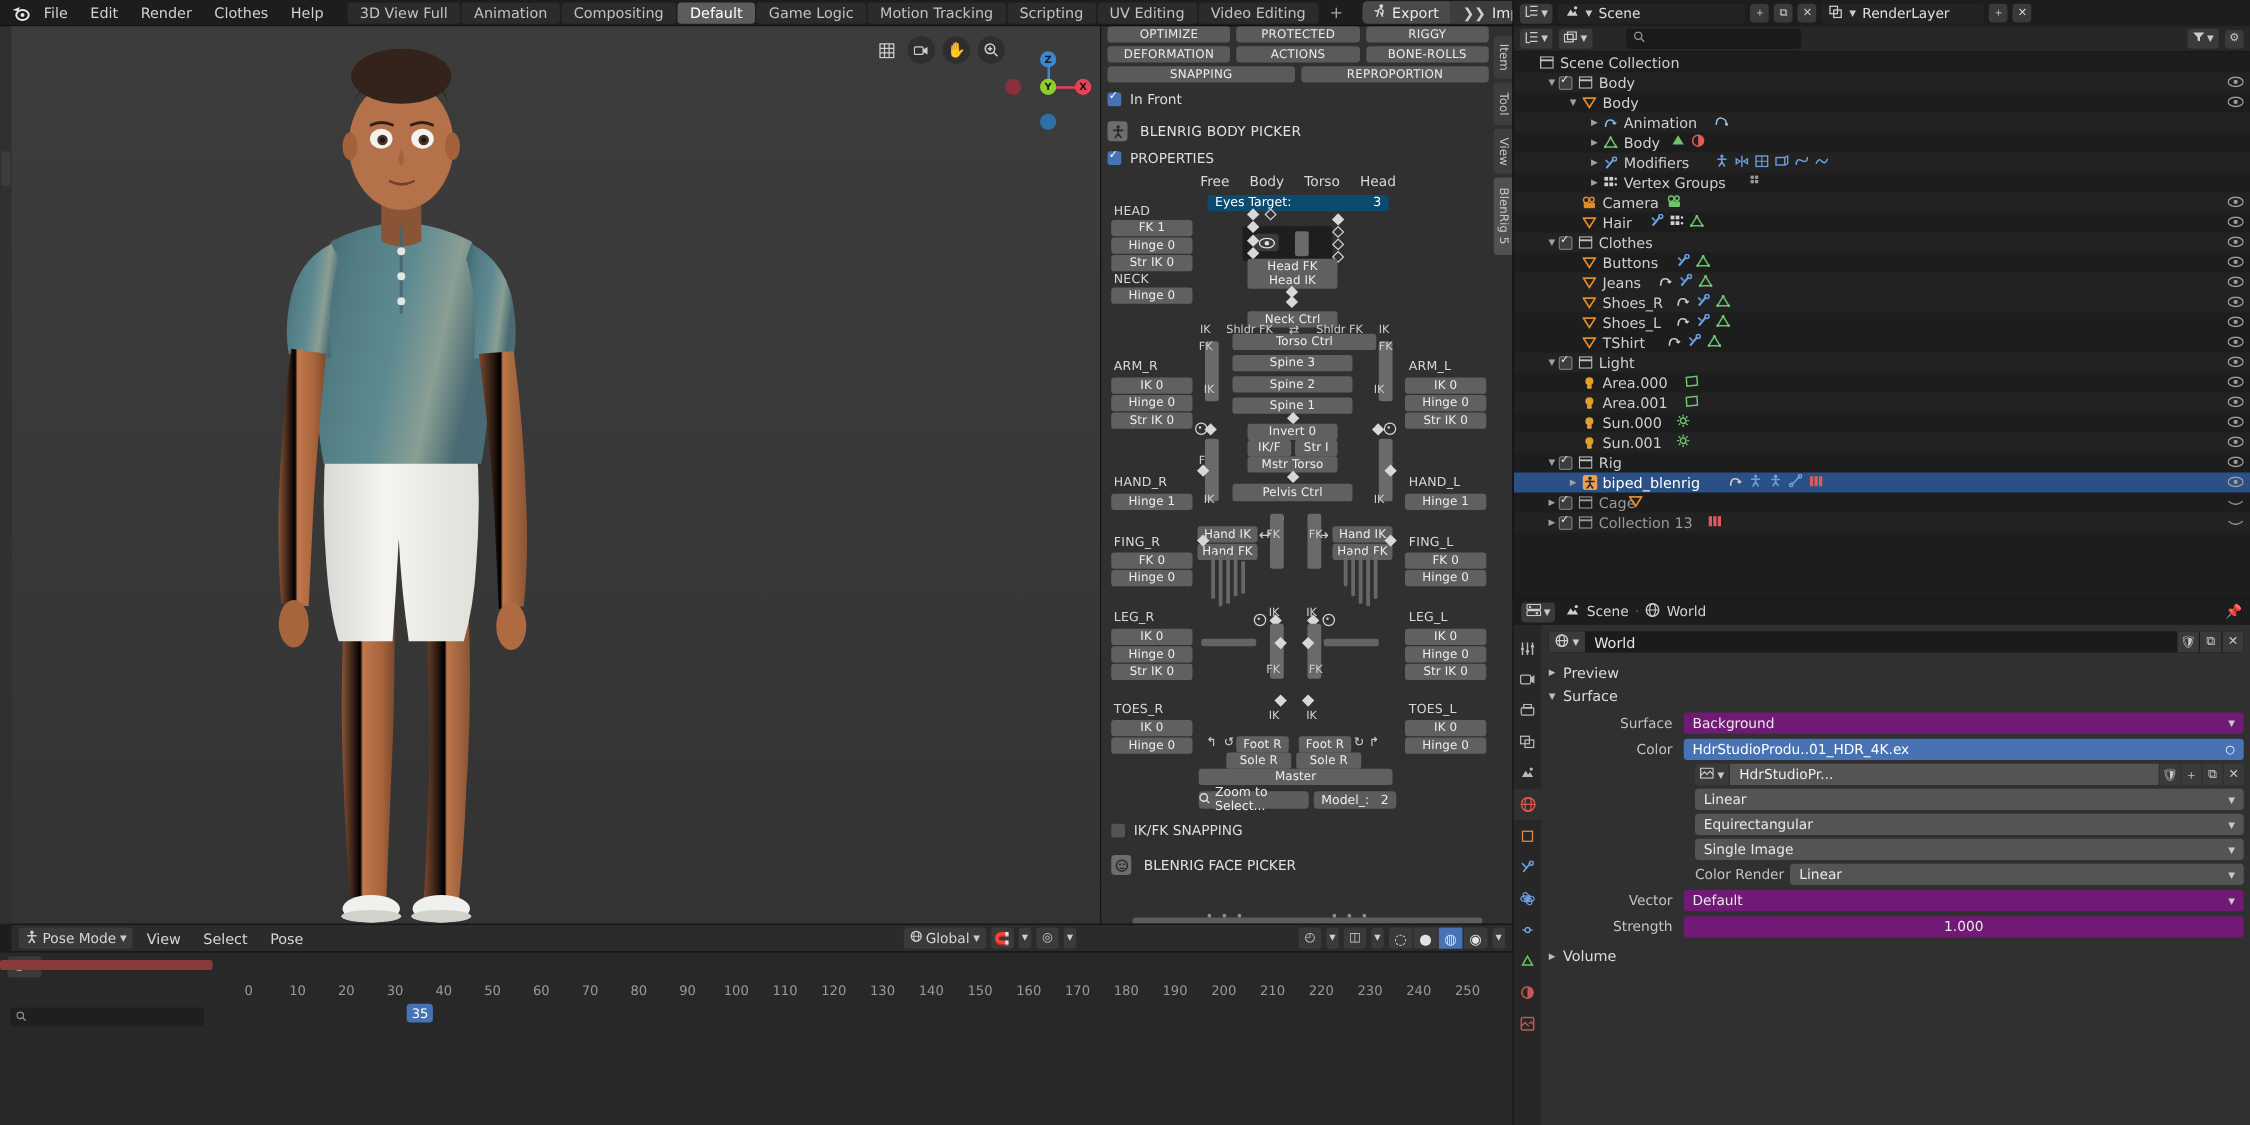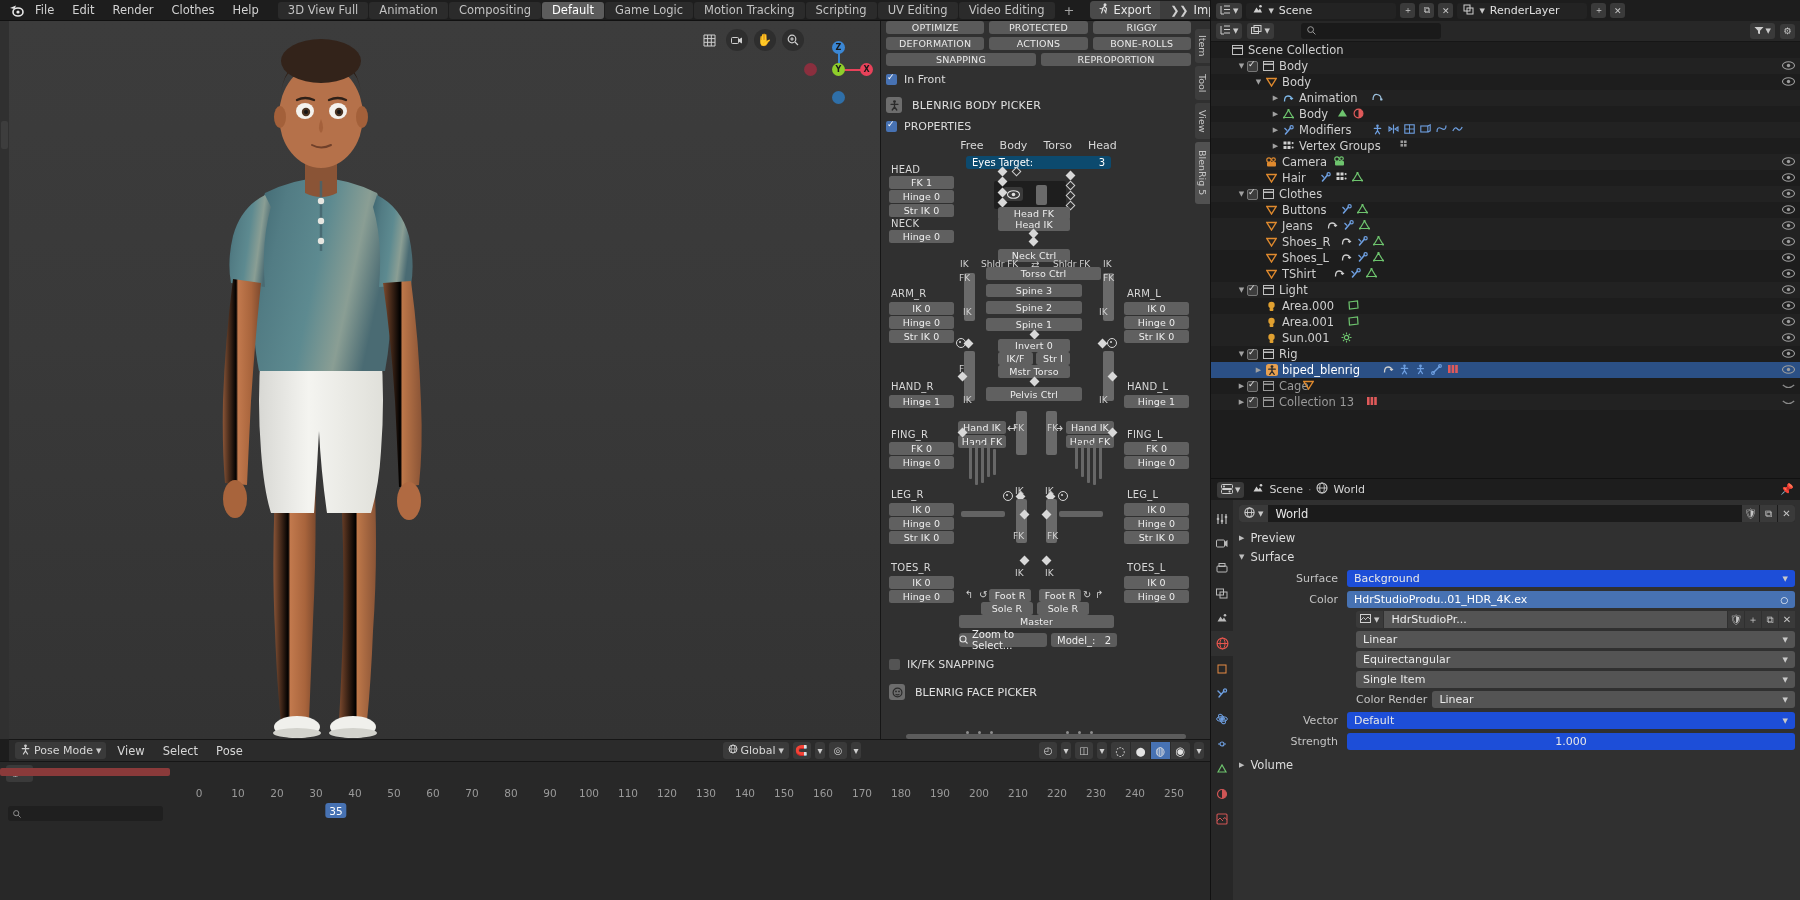--- a/index.html
+++ b/index.html
@@ -206,21 +206,21 @@
   .pr-body { position:absolute; left:22px; top:21px; width:568px; height:401px; padding:5px 6px;}
   .id-field { display:flex; align-items:center; height:17px; background:#1b1b1b; border-radius:3px; overflow:hidden; margin-bottom:6px;}
   .id-chip { display:flex; align-items:center; gap:3px; padding:0 5px; height:17px; background:#3a3a3a; color:#cfcfcf; font-size:10px;}
   .id-name { flex:1; padding:0 7px; font-size:11.5px; color:#e6e6e6;}
   .id-btn { width:17px;height:17px;display:flex;align-items:center;justify-content:center;background:#3a3a3a;color:#c5c5c5;font-size:10px;margin-left:1px;}
   .sect { display:flex; align-items:center; gap:6px; height:19px; font-size:11.5px; color:#dcdcdc;}
   .tri { font-size:7px; color:#bdbdbd; }
   .prow { display:flex; align-items:center; height:19px; margin-bottom:2px; }
   .plabel { width:108px; text-align:right; padding-right:9px; font-size:11px; color:#c3c3c3;}
   .pval {
-    flex:1; height:17px; background:#1d4ed8; border-radius:3px; display:flex; align-items:center;
+    flex:1; height:17px; background:#701a75; border-radius:3px; display:flex; align-items:center;
     padding:0 7px; font-size:11px; color:#e8e8e8; justify-content:space-between;
   }
   .pval.blue { background:#4772b3; color:#fff; }
   .pval.center { justify-content:center; }
   .chev { font-size:7px; color:#c9c9c9; }
   .tex-row { display:flex; align-items:center; gap:1px; height:17px; margin-bottom:3px; }
   .tex-chip { display:flex; align-items:center; gap:3px; padding:0 4px; height:17px; background:#3a3a3a; border-radius:3px 0 0 3px; font-size:10px; color:#cfcfcf;}
   .tex-name { flex:1; height:17px; background:#545454; display:flex; align-items:center; padding:0 7px; font-size:11px; color:#ececec;}
   .tex-btn { width:16px;height:17px;display:flex;align-items:center;justify-content:center;background:#3a3a3a;color:#c5c5c5;font-size:10px;}
   .sel-row { display:flex; align-items:center; height:17px; background:#545454; border-radius:3px; padding:0 7px; font-size:11px; color:#e9e9e9; justify-content:space-between; margin-bottom:3px;}
@@ -1254,20 +1254,42 @@
                 <path d="M1 2 L9.5 1 L10 8 L1.5 9Z" stroke="#6ec46e" stroke-width="1.2" fill="none"></path>
               </svg></span>
           </span>
           <span class="ol-right">
             <span class="eye"><svg width="13" height="9" viewBox="0 0 13 9">
                 <ellipse cx="6.5" cy="4.5" rx="6" ry="3.7" stroke="#9d9d9d" stroke-width="1.1" fill="none"></ellipse>
                 <circle cx="6.5" cy="4.5" r="1.7" fill="#9d9d9d"></circle>
               </svg></span>
           </span>
         </div>
+        <div class="ol-row" style="padding-left: 42px;">
+          <span class="ol-tri"></span>
+          <span class="ol-ico">
+            <svg width="11" height="11" viewBox="0 0 11 11">
+              <circle cx="5.5" cy="4" r="3.2" fill="#e0a030"></circle>
+              <rect x="3.6" y="7" width="3.8" height="3" rx="0.8" fill="#e0a030"></rect>
+            </svg>
+          </span>
+          <span class="ol-name">Sun.000</span>
+          <span class="ol-badges" style="left: 130px;">
+            <span class="bdg"><svg width="11" height="11" viewBox="0 0 11 11">
+                <circle cx="5.5" cy="5.5" r="2.2" stroke="#6ec46e" stroke-width="1.2" fill="none"></circle>
+                <path d="M5.5 0.5v1.8 M5.5 8.7v1.8 M0.5 5.5h1.8 M8.7 5.5h1.8 M2 2 L3.2 3.2 M7.8 7.8 L9 9 M9 2 L7.8 3.2 M3.2 7.8 L2 9" stroke="#6ec46e" stroke-width="1.1"></path>
+              </svg></span>
+          </span>
+          <span class="ol-right">
+            <span class="eye"><svg width="13" height="9" viewBox="0 0 13 9">
+                <ellipse cx="6.5" cy="4.5" rx="6" ry="3.7" stroke="#9d9d9d" stroke-width="1.1" fill="none"></ellipse>
+                <circle cx="6.5" cy="4.5" r="1.7" fill="#9d9d9d"></circle>
+              </svg></span>
+          </span>
+        </div>
         <div class="ol-row alt" style="padding-left: 42px;">
           <span class="ol-tri"></span>
           <span class="ol-ico">
             <svg width="11" height="11" viewBox="0 0 11 11">
               <circle cx="5.5" cy="4" r="3.2" fill="#e0a030"></circle>
               <rect x="3.6" y="7" width="3.8" height="3" rx="0.8" fill="#e0a030"></rect>
             </svg>
           </span>
           <span class="ol-name">Sun.001</span>
           <span class="ol-badges" style="left: 130px;">
@@ -1565,21 +1587,21 @@
         </div>
         <div class="sel-row">
           <span>Linear</span>
           <span class="chev">▼</span>
         </div>
         <div class="sel-row">
           <span>Equirectangular</span>
           <span class="chev">▼</span>
         </div>
         <div class="sel-row">
-          <span>Single Item</span>
+          <span>Single Image</span>
           <span class="chev">▼</span>
         </div>
         <div style="display:flex;align-items:center;height:17px;margin-bottom:3px;gap:5px;">
           <span style="font-size:11px;color:#c3c3c3;">Color Render</span>
           <div class="sel-row" style="flex:1;margin-bottom:0;">
             <span>Linear</span>
             <span class="chev">▼</span>
           </div>
         </div>
       </div>

